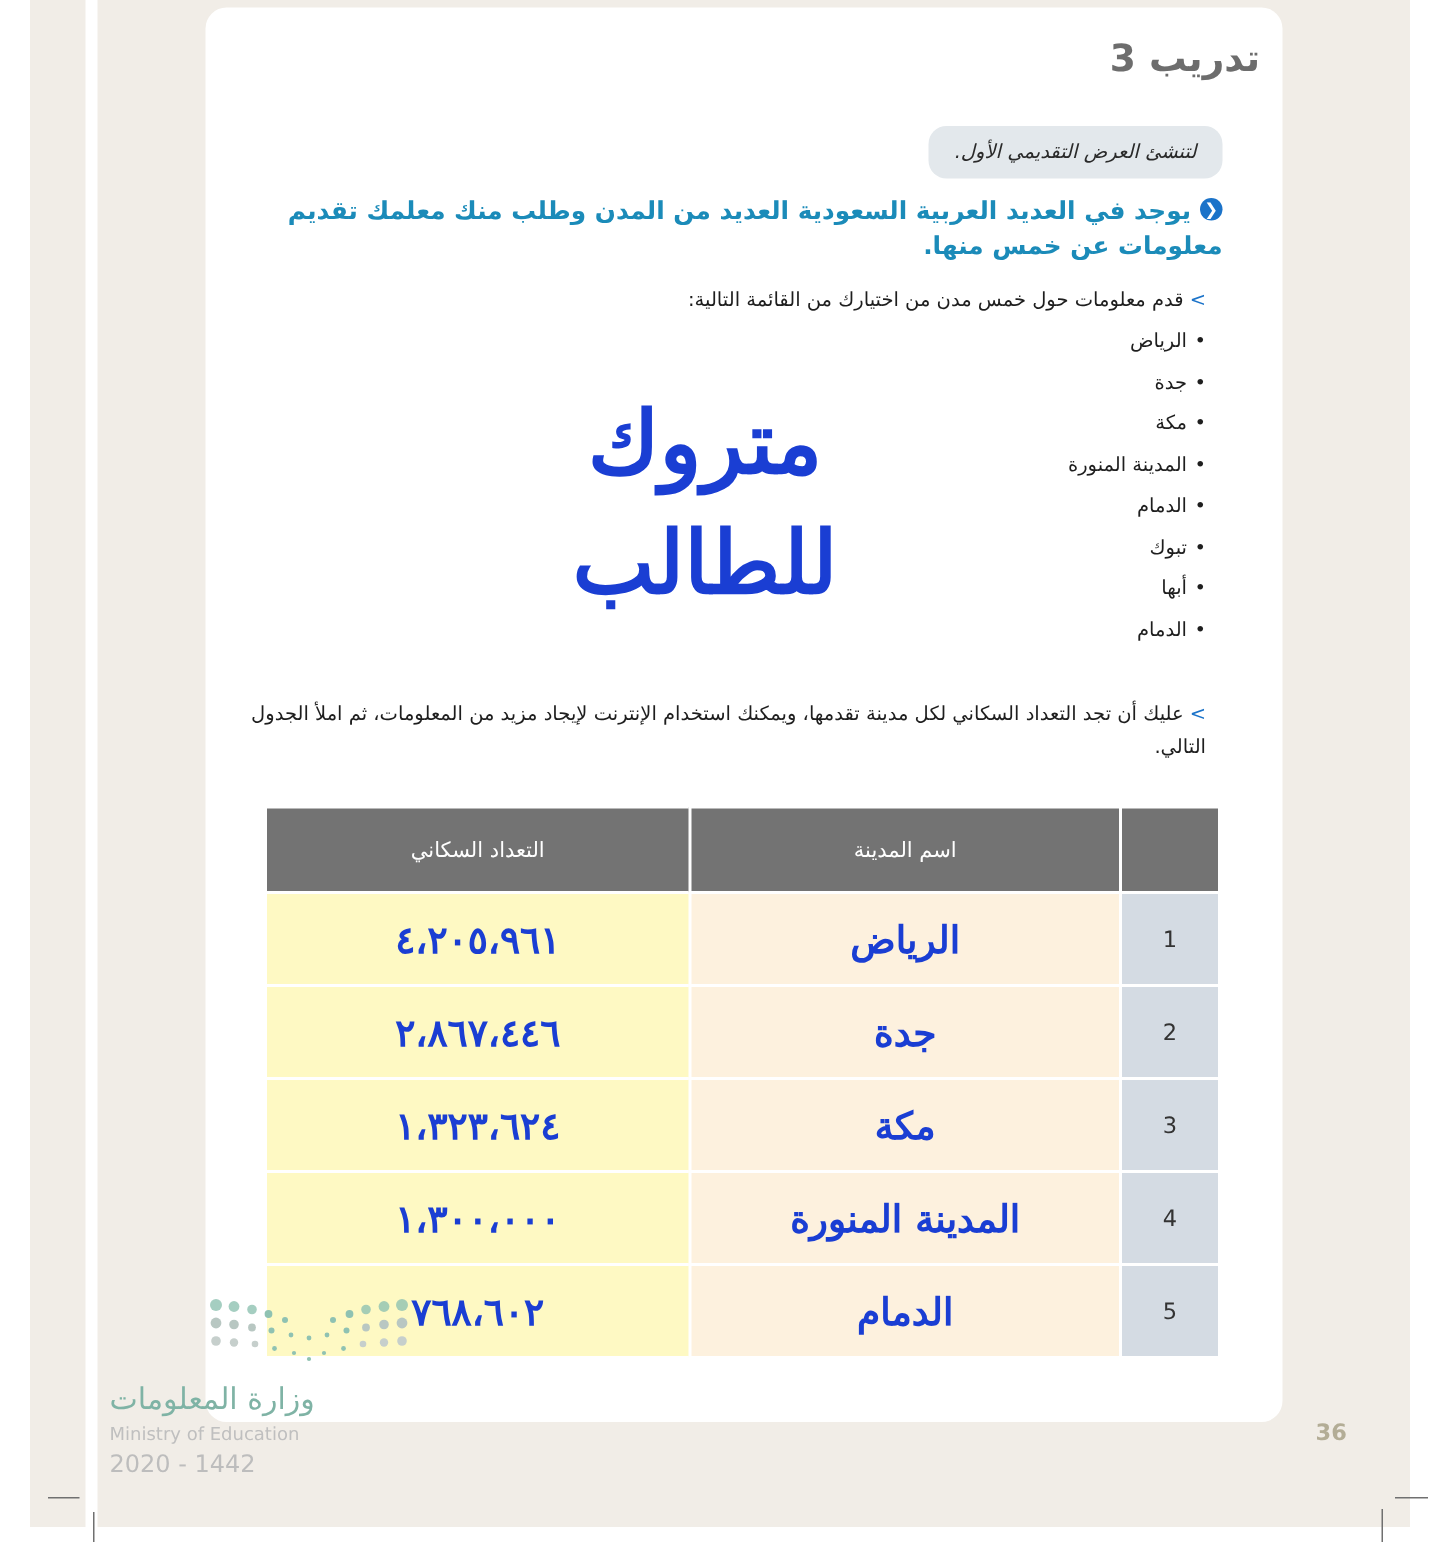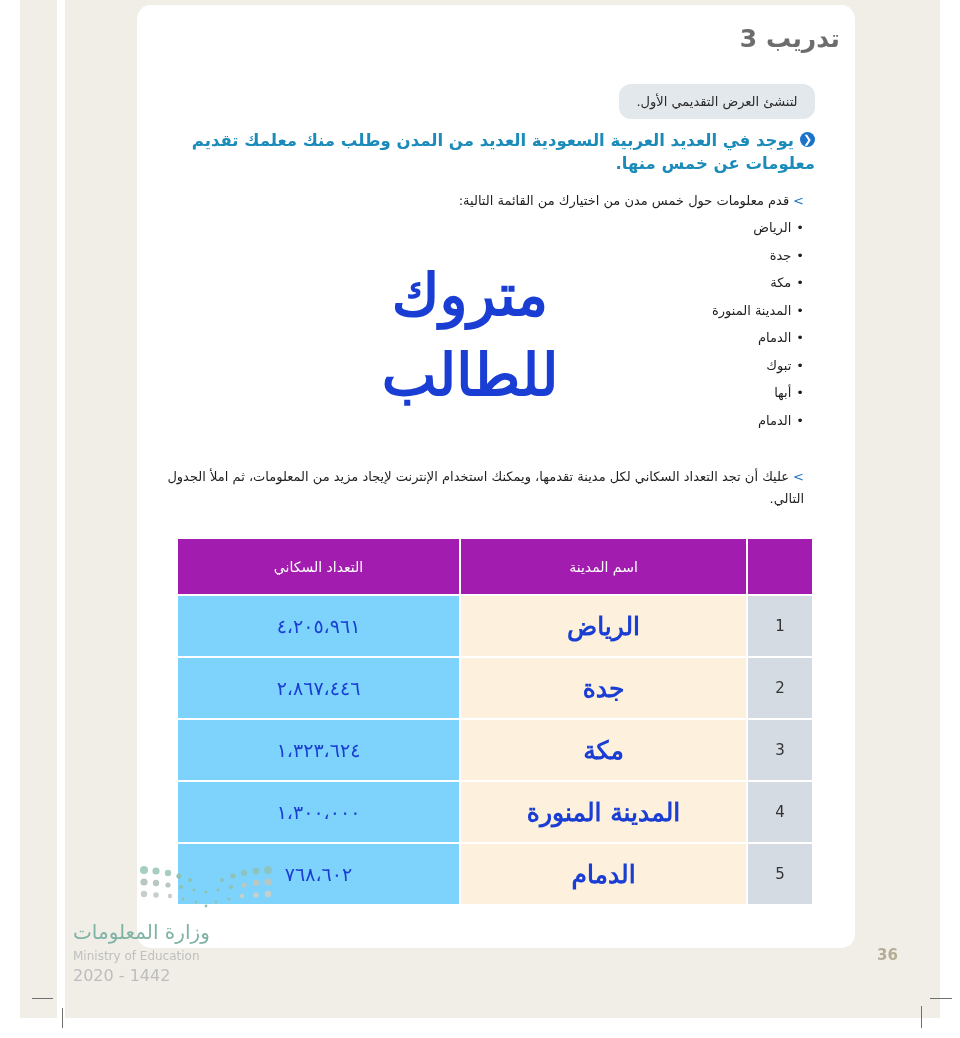--- a/index.html
+++ b/index.html
@@ -16,21 +16,21 @@
   }
   .title {
     position:absolute; right:120px; top:24px;
     font-size:25px; font-weight:bold; color:#6d6d6d; direction:rtl;
     font-family:"DejaVu Sans", sans-serif;
   }
   .pill {
     position:absolute; left:619px; top:84px; width:196px; height:35px;
     background:#e3e8ec; border-radius:12px;
     display:flex; align-items:center; justify-content:center;
-    font-size:13px; color:#2a2a2a; direction:rtl;
+    font-size:13px; color:#2a2a2a; direction:rtl;font-style:italic;
   }
   .goal {
     position:absolute; left:170px; top:129px; width:645px;
     direction:rtl; text-align:right;
     font-size:16.5px; font-weight:bold; color:#1b8bb9; line-height:23px;
   }
   .goal-icon {
     display:inline-block; width:15px; height:15px; border-radius:50%;
     background:#1b73c9; color:#fff; font-size:11px; line-height:15px;
     text-align:center; vertical-align:middle; margin-left:6px; position:relative; top:-2px;
@@ -48,27 +48,27 @@
     position:absolute; left:300px; top:255px; width:340px; text-align:center;
     font-family:"DejaVu Serif", serif;
     font-size:58px; font-weight:bold; color:#1a3ed3; direction:rtl; line-height:80px;
   }
   .instr2 { top:466px; width:640px; }
   table.pop {
     position:absolute; left:176px; top:537px; width:638px;
     border-collapse:collapse; direction:rtl;
   }
   table.pop th {
-    background:#a21caf; color:#ffffff; font-weight:normal; font-size:14px;
+    background:#737373; color:#ffffff; font-weight:normal; font-size:14px;
     height:53px; border:2px solid #ffffff;
   }
   table.pop td { height:58px; border:2px solid #ffffff; text-align:center; }
   td.num { background:#d4dbe3; width:62px; font-size:15px; color:#333; }
   td.city { background:#fdf1de; width:283px; font-family:"DejaVu Serif", serif; font-size:25px; font-weight:bold; color:#1a3ed3; }
-  td.popv { background:#7dd3fc; font-family:"DejaVu Serif", serif; font-size:19px; font-weight:normal; color:#1a3ed3; letter-spacing:3px; }
+  td.popv { background:#fef9c3; font-family:"DejaVu Serif", serif; font-size:25px; font-weight:bold; color:#1a3ed3; letter-spacing:3px; }
   .logo { position:absolute; left:136px; top:862px; width:140px; height:50px; }
   .logo-ar { position:absolute; left:73px; top:920px; font-size:20px; color:#7fb3a5; direction:rtl; }
   .logo-en { position:absolute; left:73px; top:949px; font-size:12px; color:#bfbfbf; }
   .logo-year { position:absolute; left:73px; top:966px; font-size:16px; color:#bdbdbd; }
   .page-num { position:absolute; left:877px; top:946px; font-size:15px; font-weight:bold; color:#b3ad96; }
   .mark { position:absolute; background:#707070; }
 </style>
 </head>
 <body>
 

